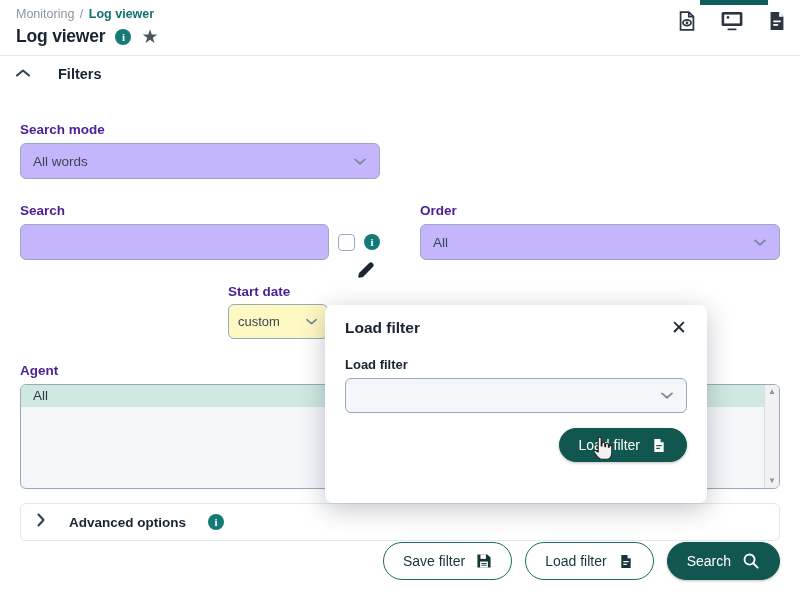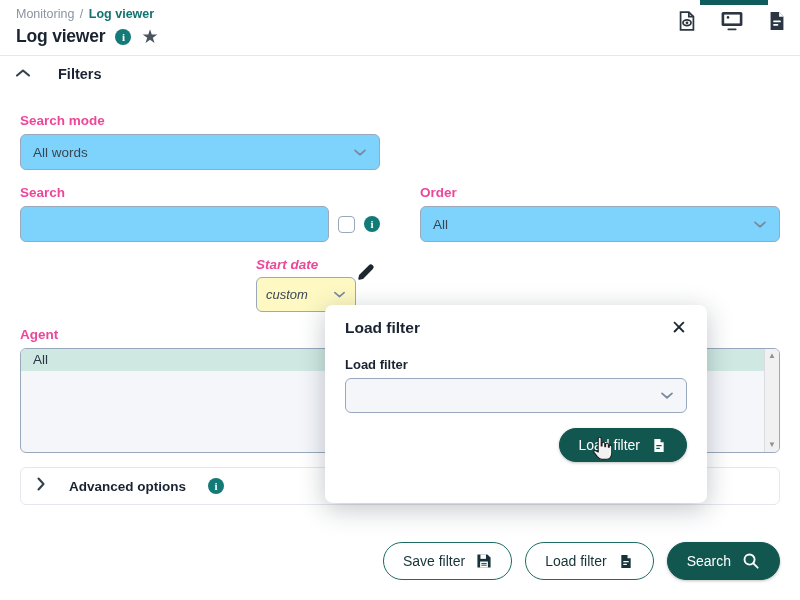--- a/index.html
+++ b/index.html
@@ -56,28 +56,28 @@
   }
   .chev-up, .chev-right { color: #33404d; }
   .filters-label { font-size: 14.5px; font-weight: bold; color: #1a2332; }
 
   
   .form-area { position: absolute; top: 98px; left: 0; width: 800px; }
   .row { display: flex; }
   .col { width: 400px; padding: 0 20px; }
 
   .field-label {
-    font-size: 13.5px; font-weight: bold; color: #ec4899;
-    margin: 15px 0 6px 0;
+    font-size: 13.5px; font-weight: bold; color: #4c1d95;
+    margin: 24px 0 6px 0;
   }
 
   .select-box, .input-box {
     position: relative;
     height: 36px;
-    background: #7dd3fc;
+    background: #c4b5fd;
     border: 1px solid #9aa8bd;
     border-radius: 6px;
     display: flex; align-items: center;
     padding: 0 12px;
     font-size: 13.5px;
     color: #3a4554;
   }
   .select-box .val { flex: 1; }
   .select-box .chev {
     color: #7b8aa3; font-size: 13px; line-height: 1;
@@ -98,22 +98,22 @@
   }
   .toggle .knob {
     position: absolute; top: -1px; left: -1px;
     width: 22px; height: 22px; border-radius: 50%;
     background: #fff; border: 1px solid #d8dde4;
     box-shadow: 0 1px 2px rgba(0,0,0,.18);
   }
 
   
   .startdate-wrap {
-    display: flex; align-items: center; justify-content: flex-end;
-    gap: 0; padding-right: 4px; font-style: italic;
+    display: flex; align-items: flex-start; justify-content: flex-end;
+    gap: 28px; padding-right: 4px;
   }
   .startdate-field { width: 100px; }
   .startdate-field .field-label { margin-bottom: 5px; }
   .sd-select {
     height: 35px; background: #fef9c3;
     border: 1px solid #9aa8bd; border-radius: 6px;
     display: flex; align-items: center; padding: 0 9px;
     font-size: 13px; color: #3a4554;
   }
   .sd-select .val { flex: 1; }

